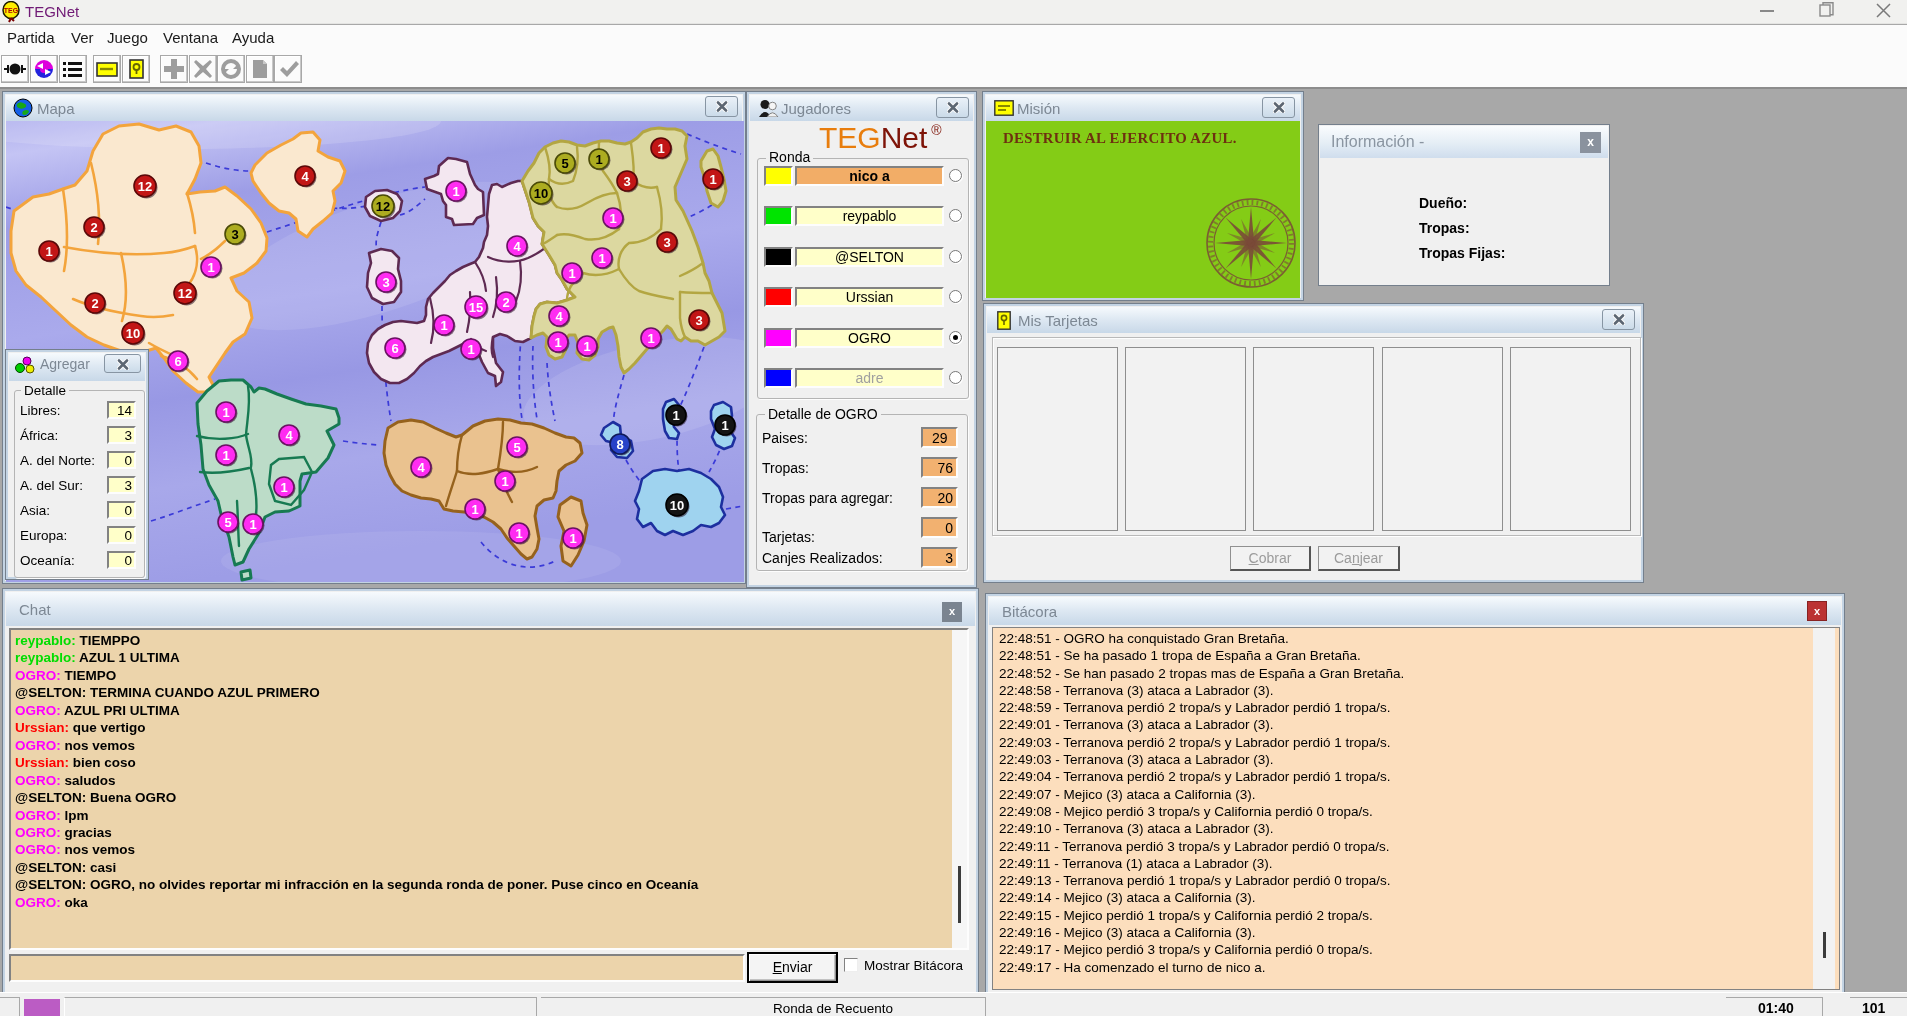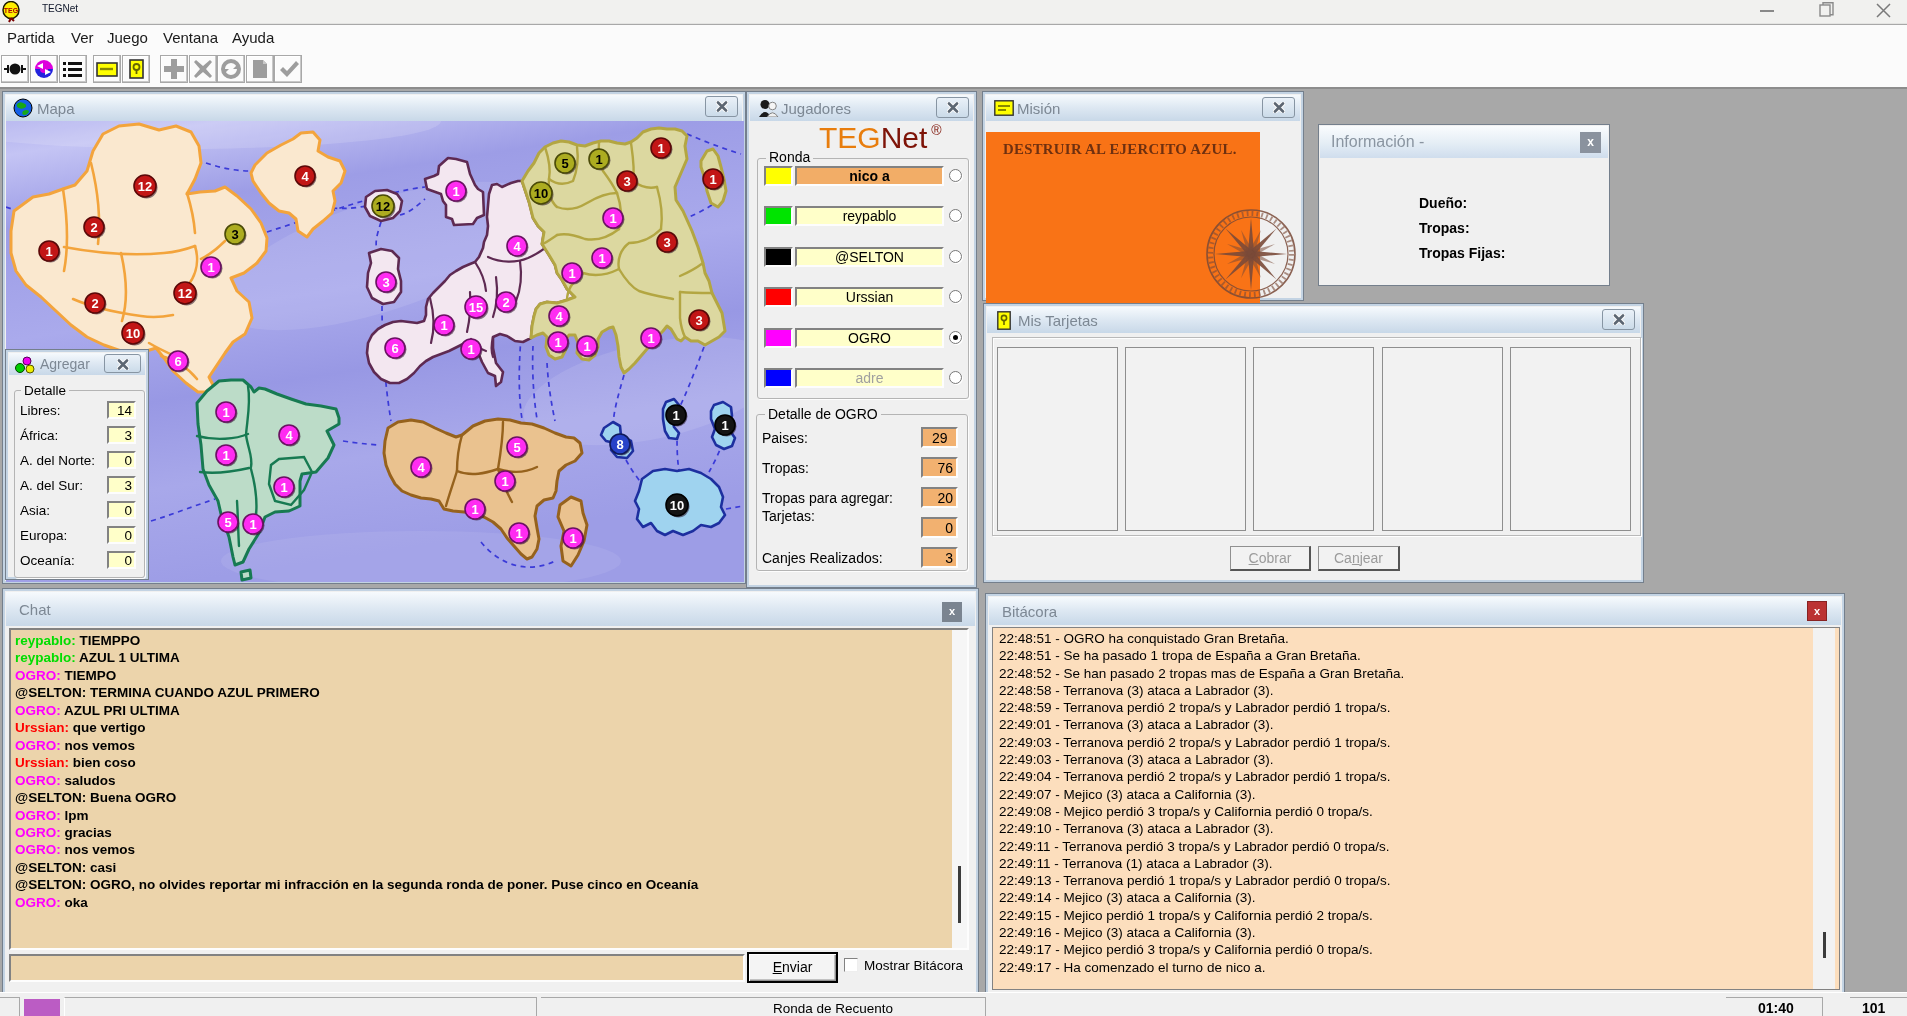--- a/index.html
+++ b/index.html
@@ -1,19 +1,19 @@
 <!DOCTYPE html>
 <html><head><meta charset="utf-8"><style>
 *{margin:0;padding:0;box-sizing:border-box}
 html,body{width:1907px;height:1016px;font-family:"Liberation Sans",sans-serif;overflow:hidden}
 body{position:relative;background:#a8a8a8}
 .abs{position:absolute}
 
 #apptitle{position:absolute;left:0;top:0;width:1907px;height:24px;background:#f1f1ef;border-bottom:1px solid #e4e4e2}
-#apptitle .t{position:absolute;left:42px;top:3px;font-size:10px;color:#0f172a}
+#apptitle .t{position:absolute;left:25px;top:3px;font-size:15px;color:#701a75}
 #menubar{position:absolute;left:0;top:25px;width:1907px;height:25px;background:#fbfbfb;font-size:15px;color:#1a1a1a}
 #menubar span{position:absolute;top:4px}
 #toolbar{position:absolute;left:0;top:50px;width:1907px;height:39px;background:#fbfbfb;border-bottom:2px solid #8c8c8c}
 .tbtn{position:absolute;top:5px;width:28px;height:28px;background:#fbfbfb;border:1px solid #a8a8a8;box-shadow:inset -1px -1px 0 #c8c8c8, inset 1px 1px 0 #ffffff}
 #mdi{position:absolute;left:0;top:91px;width:1907px;height:901px;background:#a8a8a8}
 
 .win{position:absolute;border:1px solid #747f8c;background:#f0f0f0;box-shadow:inset 0 0 0 2px #c3d3e3}
 .wtitle{position:absolute;left:3px;right:3px;top:3px;height:26px;background:linear-gradient(#f6fafd 0%,#dfe9f3 45%,#c8d8e8 100%);color:#7d8894;font-size:15px}
 .wtitle .txt{position:absolute;left:31px;top:5px}
 .cbtn{position:absolute;width:33px;height:21px;border:1px solid #8795a3;border-radius:3px;background:linear-gradient(#eaf1f8,#cbdbe9);text-align:center}
@@ -448,21 +448,21 @@
       <circle cx="676" cy="504" r="11" fill="#141414" stroke="#000" stroke-width="1.6"></circle>
       <text x="676" y="508.5" fill="#fff">10</text>
       <circle cx="620.5" cy="444.5" r="10" fill="rgba(40,20,40,0.55)"></circle>
       <circle cx="619" cy="443" r="10" fill="#2742c8" stroke="#101a5a" stroke-width="1.6"></circle>
       <text x="619" y="447.5" fill="#fff">8</text>
     </g>
   </svg>
 </div>
 
 <div class="win" style="left:5px;top:349px;width:144px;height:231px">
-  <div class="wtitle" style="height:22px;font-size:14px">
+  <div class="wtitle" style="height:28px;font-size:14px">
     <svg class="abs" style="left:6px;top:3px" width="22" height="18" viewBox="0 0 22 18">
       <circle cx="12" cy="5" r="4" fill="#ee00ee" stroke="#550055" stroke-width="1"></circle>
       <circle cx="5" cy="12" r="4.5" fill="#00cc00" stroke="#004400" stroke-width="1"></circle>
       <circle cx="15" cy="13" r="4" fill="#eeee00" stroke="#555500" stroke-width="1"></circle>
     </svg>
     <span class="txt" style="left:31px;top:3px">Agregar</span>
     <div class="cbtn" style="right:4px;top:1px;width:37px;height:19px"><svg width="12" height="11" viewBox="0 0 12 11">
           <path class="xw" d="M2 1.5 L10 9.5 M10 1.5 L2 9.5"></path>
           <path class="xg" d="M2 1.5 L10 9.5 M10 1.5 L2 9.5"></path>
         </svg></div>
@@ -534,39 +534,39 @@
   <div class="abs" style="left:203px;top:280px;width:13px;height:13px;border-radius:50%;background:#fff;border:1.6px solid #777;box-shadow:1px 1px 0 #fff"></div>
 
   <div class="gbox" style="left:10px;top:323px;width:212px;height:157px;background:#f0f0f0"></div>
   <span class="abs" style="left:19px;top:315px;background:#f0f0f0;padding:0 3px;font-size:14px">Detalle de OGRO</span>
   <span class="abs" style="left:16px;top:339px">Paises:</span>
   <div class="sunk" style="left:175px;top:336px;width:37px;height:21px;background:#f2b170;text-align:right;font-size:14px;padding:1px 9px">29</div>
   <span class="abs" style="left:16px;top:369px">Tropas:</span>
   <div class="sunk" style="left:175px;top:366px;width:37px;height:21px;background:#f2b170;text-align:right;font-size:14px;padding:1px 3px">76</div>
   <span class="abs" style="left:16px;top:399px">Tropas para agregar:</span>
   <div class="sunk" style="left:175px;top:396px;width:37px;height:21px;background:#f2b170;text-align:right;font-size:14px;padding:1px 3px">20</div>
-  <span class="abs" style="left:16px;top:417px">Tarjetas:</span>
+  <span class="abs" style="left:16px;top:438px">Tarjetas:</span>
   <div class="sunk" style="left:175px;top:426px;width:37px;height:21px;background:#f2b170;text-align:right;font-size:14px;padding:1px 3px">0</div>
   <span class="abs" style="left:16px;top:459px">Canjes Realizados:</span>
   <div class="sunk" style="left:175px;top:456px;width:37px;height:21px;background:#f2b170;text-align:right;font-size:14px;padding:1px 3px">3</div>
 </div>
 
 <div class="win" style="left:982px;top:91px;width:322px;height:210px">
   <div class="wtitle">
     <svg class="abs" style="left:8px;top:5px" width="20" height="16" viewBox="0 0 20 16">
       <rect x="0.8" y="0.8" width="18.4" height="14.4" fill="#ffff00" stroke="#333" stroke-width="1.4"></rect>
       <path d="M4 6 h12 M4 10 h8" stroke="#888800" stroke-width="1.8"></path>
     </svg>
     <span class="txt">Misión</span>
     <div class="cbtn" style="right:5px;top:2px"><svg width="12" height="11" viewBox="0 0 12 11">
           <path class="xw" d="M2 1.5 L10 9.5 M10 1.5 L2 9.5"></path>
           <path class="xg" d="M2 1.5 L10 9.5 M10 1.5 L2 9.5"></path>
         </svg></div>
   </div>
-  <div class="abs" style="left:3px;top:40px;width:274px;height:177px;background:#f97316">
+  <div class="abs" style="left:3px;top:29px;width:314px;height:177px;background:#84cc16">
     <span class="abs" style="left:17px;top:9px;font-family:'Liberation Serif',serif;font-weight:bold;font-size:14.8px;color:#6e3010;letter-spacing:0.3px">DESTRUIR AL EJERCITO AZUL.</span>
     <svg class="abs" style="left:219px;top:76px" width="92" height="92" viewBox="0 0 92 92">
       <g stroke="#7a4a38" fill="none" opacity="0.85">
         <circle cx="46" cy="46" r="44" stroke-width="1.6"></circle>
         <circle cx="46" cy="46" r="37" stroke-width="1.2"></circle>
         <circle cx="46" cy="46" r="40.5" stroke-width="5" stroke-dasharray="1.8 3.1" opacity="0.7"></circle>
       </g>
       <g fill="#7a4a38">
         <path d="M46.0 10.0 L49.2 46.0 L42.8 46.0 Z" opacity="0.9"></path>
         <path d="M55.9 22.0 L49.0 47.2 L43.0 44.8 Z" opacity="0.55"></path>

